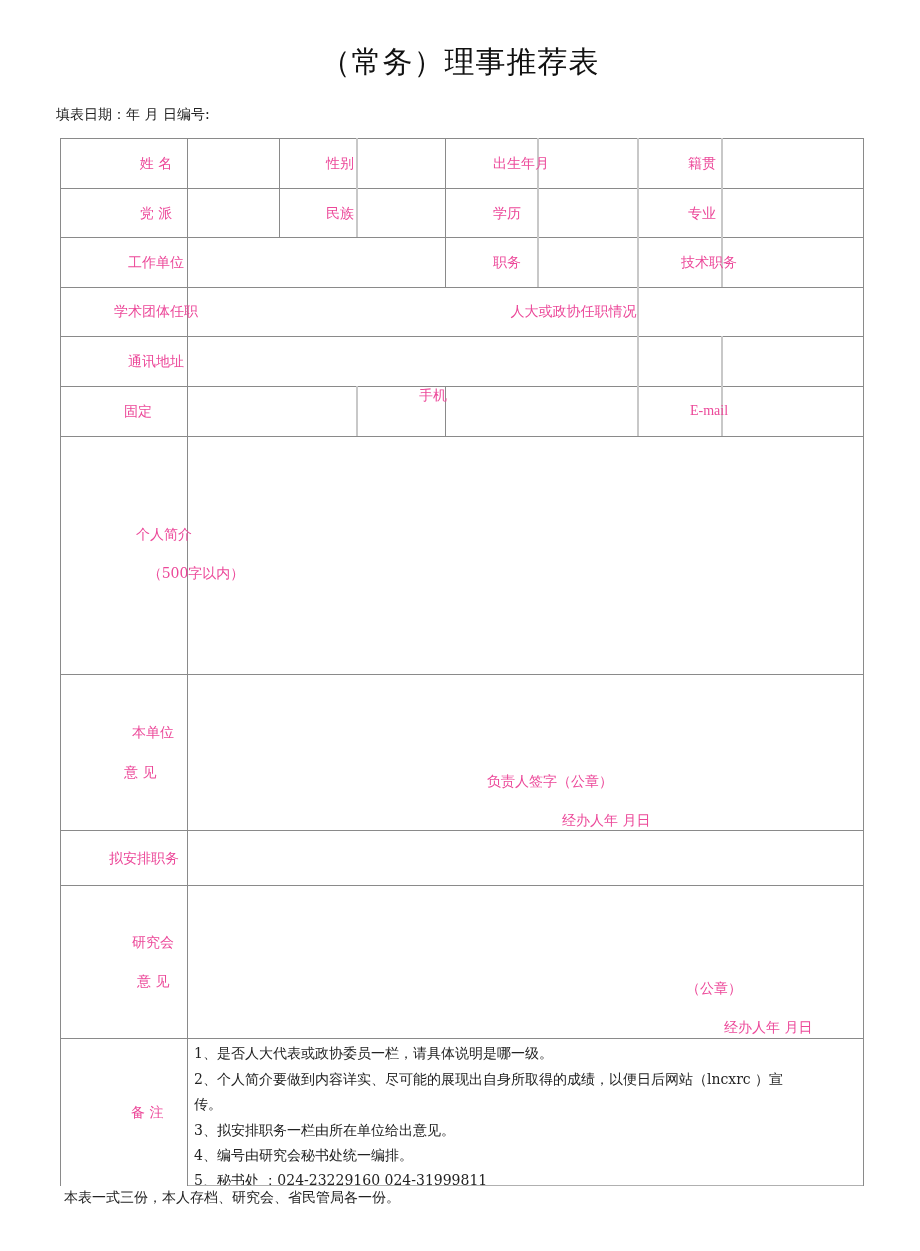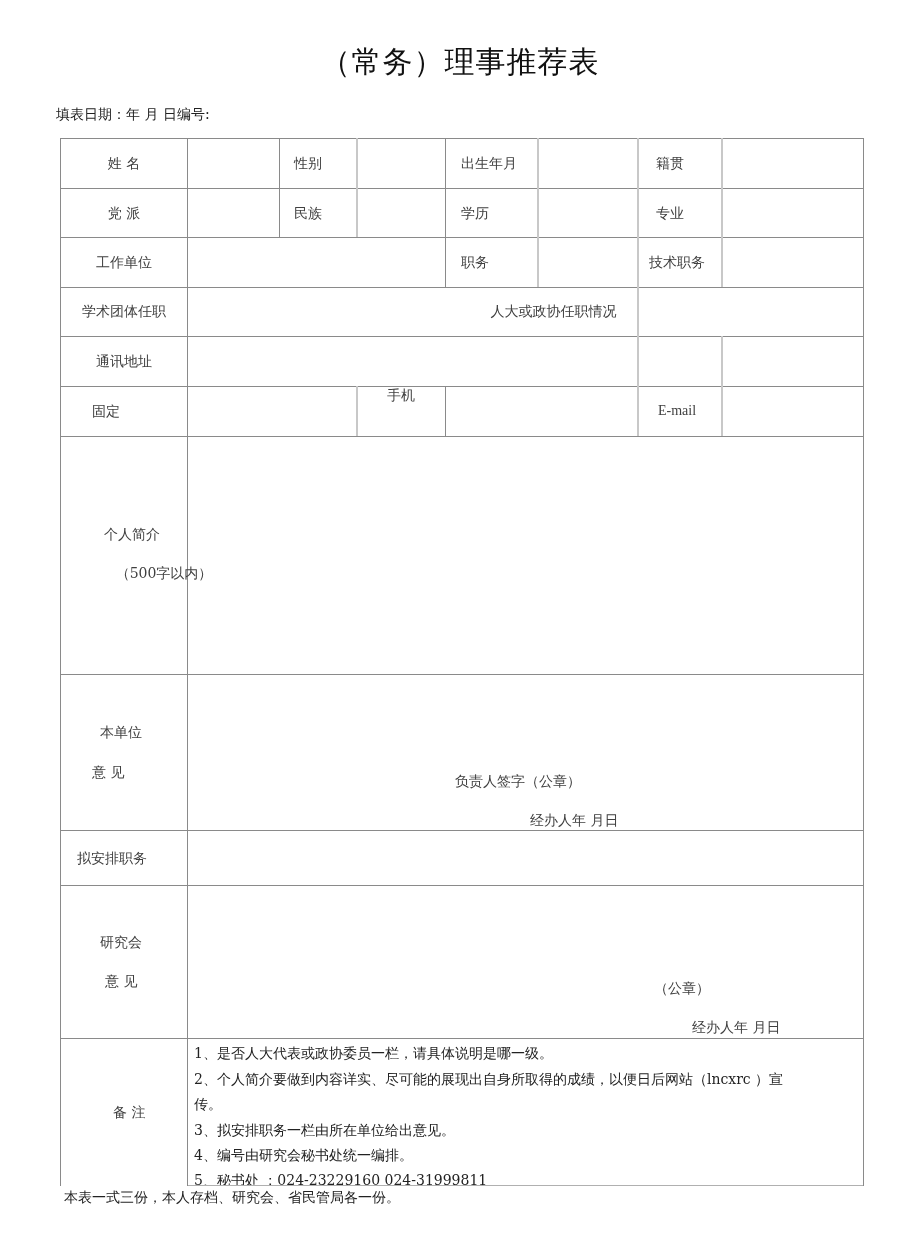--- a/index.html
+++ b/index.html
@@ -7,21 +7,21 @@
          font-family:"DejaVu Serif","Liberation Serif",serif; color:#222; }
   .title { position:absolute; left:0; top:42px; width:920px; text-align:center;
            font-size:30px; letter-spacing:1px; color:#111; }
   .fill-line { position:absolute; left:56px; top:106px; font-size:14px; color:#222; }
   .footer-note { position:absolute; left:64px; top:1189px; font-size:14px; color:#222; }
 
   .hl { position:absolute; height:1px; background:#8a8a8a; }
   .vl { position:absolute; width:1px; background:#8a8a8a; }
   .vl.light { background:#c8c8c8; width:2px; }
 
-  .cell-text { position:absolute; font-size:14px; color:#404040; white-space:nowrap; }
+  .cell-text { position:absolute; font-size:14px; color:#ec4899; white-space:nowrap;margin-left:32px; }
   .center { text-align:center; }
   .note-line { position:absolute; left:194px; font-size:14px; color:#222; white-space:nowrap; }
   .field { position:absolute; }
 </style>
 </head>
 <body>
 
 <div class="title">（常务）理事推荐表</div>
 <div class="fill-line">填表日期：年  月  日编号:</div>
 
@@ -71,21 +71,21 @@
 
 <div class="cell-text center" style="left:60px;top:254px;width:128px;">工作单位</div>
 <div class="field" style="left:188px;top:238px;width:257px;height:49px;"></div>
 <div class="cell-text" style="left:461px;top:254px;">职务</div>
 <div class="field" style="left:539px;top:238px;width:98px;height:49px;"></div>
 <div class="cell-text" style="left:649px;top:254px;">技术职务</div>
 <div class="field" style="left:723px;top:238px;width:140px;height:49px;"></div>
 
 <div class="cell-text center" style="left:60px;top:303px;width:128px;">学术团体任职</div>
 <div class="field" style="left:188px;top:288px;width:257px;height:48px;"></div>
-<div class="cell-text center" style="left:458px;top:303px;width:191px;">人大或政协任职情况</div>
+<div class="cell-text center" style="left:446px;top:303px;width:191px;">人大或政协任职情况</div>
 <div class="field" style="left:639px;top:288px;width:224px;height:48px;"></div>
 
 <div class="cell-text center" style="left:60px;top:353px;width:128px;">通讯地址</div>
 <div class="field" style="left:188px;top:337px;width:449px;height:49px;"></div>
 
 <div class="cell-text" style="left:92px;top:403px;">固定</div>
 <div class="field" style="left:188px;top:387px;width:168px;height:49px;"></div>
 <div class="cell-text" style="left:387px;top:387px;">手机</div>
 <div class="field" style="left:446px;top:387px;width:191px;height:49px;"></div>
 <div class="cell-text" style="left:658px;top:403px;font-family:'Liberation Serif',serif;">E-mail</div>
@@ -103,21 +103,21 @@
 
 <div class="cell-text center" style="left:60px;top:850px;width:104px;">拟安排职务</div>
 <div class="field" style="left:188px;top:831px;width:675px;height:54px;"></div>
 
 <div class="cell-text" style="left:100px;top:934px;">研究会</div>
 <div class="cell-text" style="left:105px;top:973px;">意  见</div>
 <div class="field" style="left:188px;top:886px;width:675px;height:152px;"></div>
 <div class="cell-text" style="left:654px;top:980px;">（公章）</div>
 <div class="cell-text" style="left:692px;top:1019px;">经办人年  月日</div>
 
-<div class="cell-text" style="left:113px;top:1104px;text-align:center;">备  注</div>
+<div class="cell-text" style="left:99px;top:1104px;text-align:center;">备  注</div>
 <div class="note-line" style="top:1045px;">1、是否人大代表或政协委员一栏，请具体说明是哪一级。</div>
 <div class="note-line" style="top:1071px;">2、个人简介要做到内容详实、尽可能的展现出自身所取得的成绩，以便日后网站（lncxrc    ）宣</div>
 <div class="note-line" style="top:1096px;">传。</div>
 <div class="note-line" style="top:1122px;">3、拟安排职务一栏由所在单位给出意见。</div>
 <div class="note-line" style="top:1147px;">4、编号由研究会秘书处统一编排。</div>
 <div class="note-line" style="top:1172px;height:13px;overflow:hidden;">5、秘书处    ：024-23229160 024-31999811</div>
 
 <div class="footer-note">本表一式三份，本人存档、研究会、省民管局各一份。</div>
 
 </body></html>

